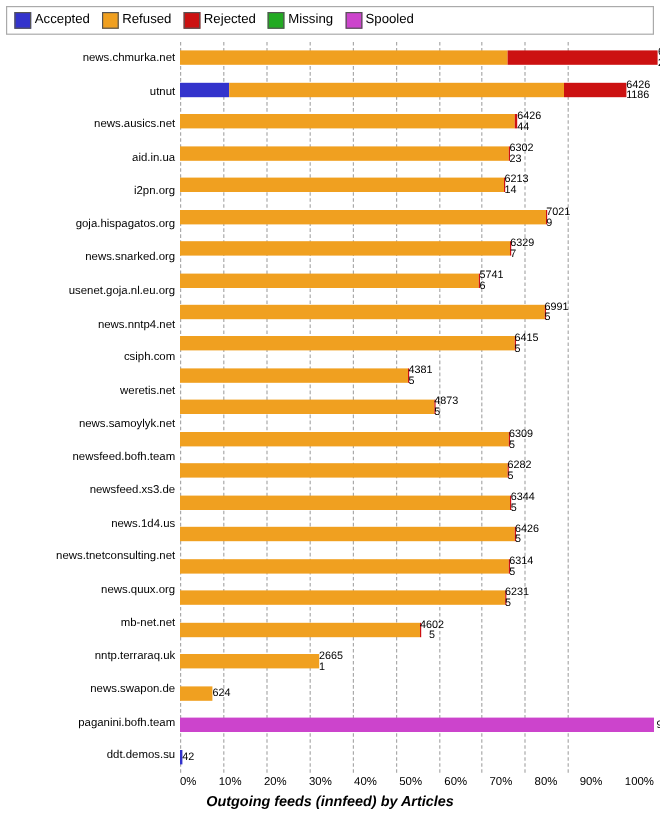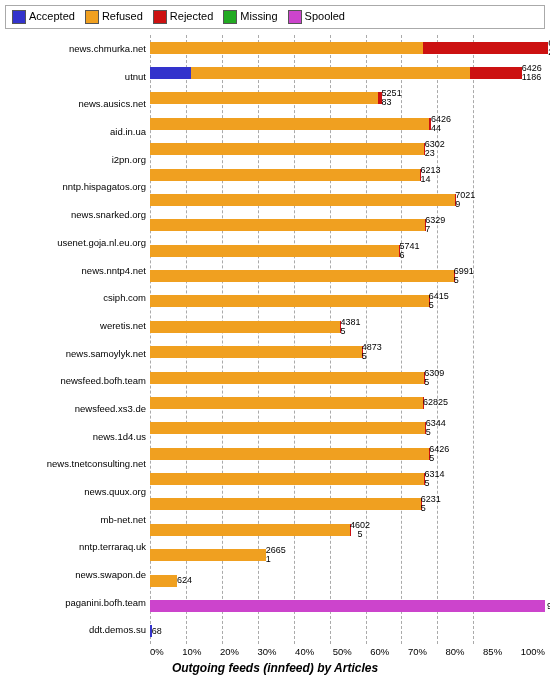--- a/index.html
+++ b/index.html
@@ -151,21 +151,21 @@
 
   <div class="chart-area">
     <div class="chart-inner">
 
       <div class="y-labels" id="y-labels-container">
       <div class="y-label">news.chmurka.net</div>
           <div class="y-label">utnut</div>
           <div class="y-label">news.ausics.net</div>
           <div class="y-label">aid.in.ua</div>
           <div class="y-label">i2pn.org</div>
-          <div class="y-label">nntp.hispagatos.org</div>
+          <div class="y-label">goja.hispagatos.org</div>
           <div class="y-label">news.snarked.org</div>
           <div class="y-label">usenet.goja.nl.eu.org</div>
           <div class="y-label">news.nntp4.net</div>
           <div class="y-label">csiph.com</div>
           <div class="y-label">weretis.net</div>
           <div class="y-label">news.samoylyk.net</div>
           <div class="y-label">newsfeed.bofh.team</div>
           <div class="y-label">newsfeed.xs3.de</div>
           <div class="y-label">news.1d4.us</div>
           <div class="y-label">news.tnetconsulting.net</div>
@@ -203,28 +203,20 @@
             <div class="bar-row">
               <div class="bar-segment" style="width: 10.4442%; background: rgb(51, 51, 204);"></div>
               <div class="bar-segment" style="width: 70.6464%; background: rgb(240, 160, 32);"></div>
               <div class="bar-segment" style="width: 13.0387%; background: rgb(204, 17, 17);"></div>
               <div style="display: flex; flex-direction: column; line-height: 1; font-size: 9px;">
                 <span>6426</span>
                 <span>1186</span>
               </div>
             </div>
             <div class="bar-row">
-              <div class="bar-segment" style="width: 57.7287%; background: rgb(240, 160, 32);"></div>
-              <div class="bar-segment" style="width: 0.912489%; background: rgb(204, 17, 17);"></div>
-              <div style="display: flex; flex-direction: column; line-height: 1; font-size: 9px;">
-                <span>5251</span>
-                <span>83</span>
-              </div>
-            </div>
-            <div class="bar-row">
               <div class="bar-segment" style="width: 70.6464%; background: rgb(240, 160, 32);"></div>
               <div class="bar-segment" style="width: 0.483729%; background: rgb(204, 17, 17);"></div>
               <div style="display: flex; flex-direction: column; line-height: 1; font-size: 9px;">
                 <span>6426</span>
                 <span>44</span>
               </div>
             </div>
             <div class="bar-row">
               <div class="bar-segment" style="width: 69.2832%; background: rgb(240, 160, 32);"></div>
               <div class="bar-segment" style="width: 0.252858%; background: rgb(204, 17, 17);"></div>
@@ -301,21 +293,21 @@
               <div class="bar-segment" style="width: 69.3602%; background: rgb(240, 160, 32);"></div>
               <div class="bar-segment" style="width: 0.0549692%; background: rgb(204, 17, 17);"></div>
               <div style="display: flex; flex-direction: column; line-height: 1; font-size: 9px;">
                 <span>6309</span>
                 <span>5</span>
               </div>
             </div>
             <div class="bar-row">
               <div class="bar-segment" style="width: 69.0633%; background: rgb(240, 160, 32);"></div>
               <div class="bar-segment" style="width: 0.0549692%; background: rgb(204, 17, 17);"></div>
-              <div style="display: flex; flex-direction: row; line-height: 1; font-size: 9px;">
+              <div style="display: flex; flex-direction: column; line-height: 1; font-size: 9px;">
                 <span>6282</span>
                 <span>5</span>
               </div>
             </div>
             <div class="bar-row">
               <div class="bar-segment" style="width: 69.7449%; background: rgb(240, 160, 32);"></div>
               <div class="bar-segment" style="width: 0.0549692%; background: rgb(204, 17, 17);"></div>
               <div style="display: flex; flex-direction: column; line-height: 1; font-size: 9px;">
                 <span>6344</span>
                 <span>5</span>
@@ -367,37 +359,37 @@
                 <span>624</span>
               </div>
             </div>
             <div class="bar-row">
               <div class="bar-segment" style="width: 100%; background: rgb(204, 68, 204);"></div>
               <span style="font-size: 9px; margin-left: 2px;">9096</span>
             </div>
             <div class="bar-row">
               <div class="bar-segment" style="width: 0.461741%; background: rgb(51, 51, 204);"></div>
               <div style="display: flex; flex-direction: column; line-height: 1; font-size: 9px;">
-                <span>68</span>
+                <span>42</span>
               </div>
             </div>
           </div>
       </div>
     </div>
 
     <div style="display:flex; flex-direction:row; margin-left:145px;">
       <div class="x-axis-labels" id="x-labels" style="width:100%;">
           <span>0%</span>
           <span>10%</span>
           <span>20%</span>
           <span>30%</span>
           <span>40%</span>
           <span>50%</span>
           <span>60%</span>
           <span>70%</span>
           <span>80%</span>
-          <span>85%</span>
+          <span>90%</span>
           <span>100%</span>
         </div>
     </div>
     <div class="chart-title" id="chart-title">Outgoing feeds (innfeed) by Articles</div>
   </div>
 </div>
 
 </body></html>

